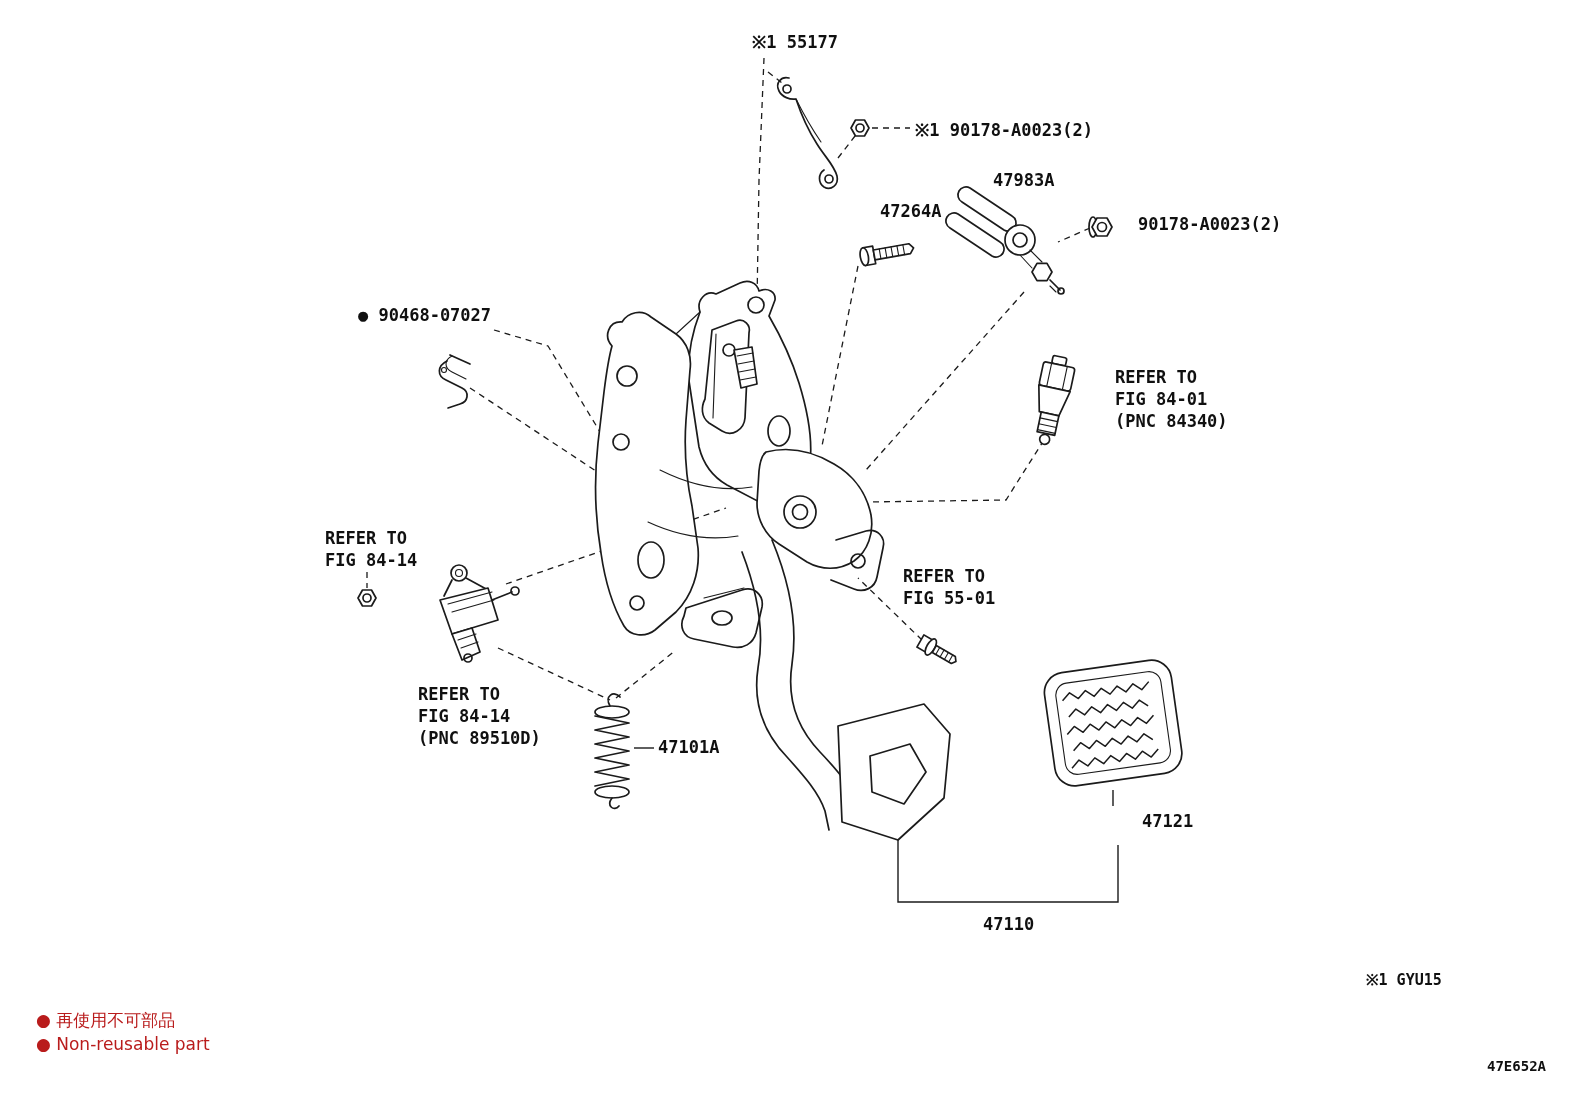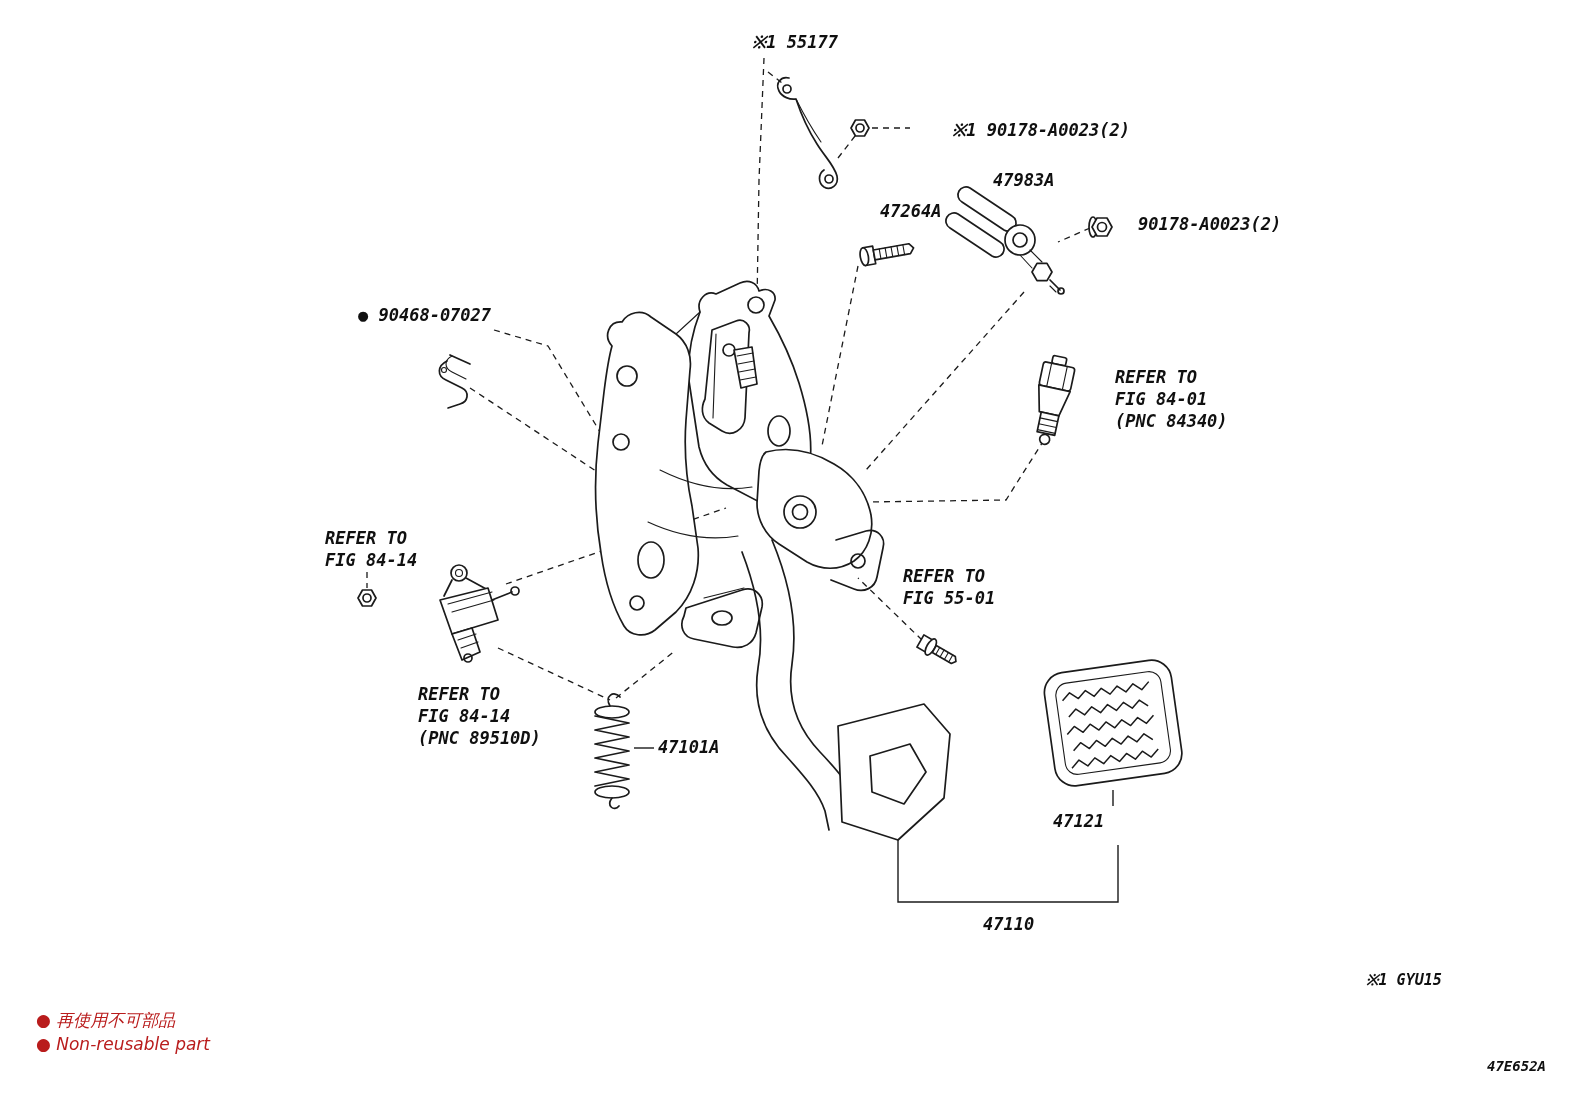--- a/index.html
+++ b/index.html
@@ -1,18 +1,18 @@
 <!DOCTYPE html>
 <html><head>
 <meta charset="utf-8">
 <style>
   * { margin:0; padding:0; box-sizing:border-box; }
   html,body { background:#ffffff; }
   body { font-family:"DejaVu Sans", sans-serif; color:#111; }
-  .stage { position:relative; width:1592px; height:1099px; background:#ffffff; overflow:hidden;font-style:italic; }
+  .stage { position:relative; width:1592px; height:1099px; background:#ffffff; overflow:hidden; }
   .stage svg { position:absolute; left:0; top:0; }
 
   .lbl {
     position:absolute;
     font-family:"DejaVu Sans Mono", monospace;
     font-weight:bold;
     font-size:17px;
     line-height:22px;
     color:#101010;
     white-space:pre-line;
@@ -200,37 +200,37 @@
     </g>
 
     <g>
       <path class="ldr" d="M634,748 L654,748"></path>
       <path class="ldr" d="M1113,790 L1113,806"></path>
       <path class="ldr" d="M898,840 L898,902 L1118,902 L1118,845"></path>
     </g>
   </svg>
 
   <div class="lbl" style="left:752px; top:31px">※1 55177</div>
-  <div class="lbl" style="left:952px; top:119px">※1 90178-A0023(2)</div>
+  <div class="lbl" style="left:915px; top:119px">※1 90178-A0023(2)</div>
   <div class="lbl" style="left:993px; top:169px">47983A</div>
   <div class="lbl" style="left:880px; top:200px">47264A</div>
   <div class="lbl" style="left:1138px; top:213px">90178-A0023(2)</div>
   <div class="lbl" style="left:358px; top:304px">● 90468-07027</div>
   <div class="lbl" style="left:1115px; top:366px">REFER TO
 FIG 84-01
 (PNC 84340)</div>
   <div class="lbl" style="left:325px; top:527px">REFER TO
 FIG 84-14</div>
   <div class="lbl" style="left:903px; top:565px">REFER TO
 FIG 55-01</div>
   <div class="lbl" style="left:418px; top:683px">REFER TO
 FIG 84-14
 (PNC 89510D)</div>
   <div class="lbl" style="left:658px; top:736px">47101A</div>
-  <div class="lbl" style="left:1053px; top:810px">47121</div>
+  <div class="lbl" style="left:1142px; top:810px">47121</div>
   <div class="lbl" style="left:983px; top:913px">47110</div>
   <div class="lbl small" style="left:1366px; top:969px">※1 GYU15</div>
 
   <div class="footnote" style="left:36px; top:1008px">● 再使用不可部品</div>
   <div class="footnote" style="left:36px; top:1032px">● Non-reusable part</div>
 
   <div class="lbl" style="left:1487px; top:1055px; font-size:14px">47E652A</div>
 </div>
 
 </body></html>

